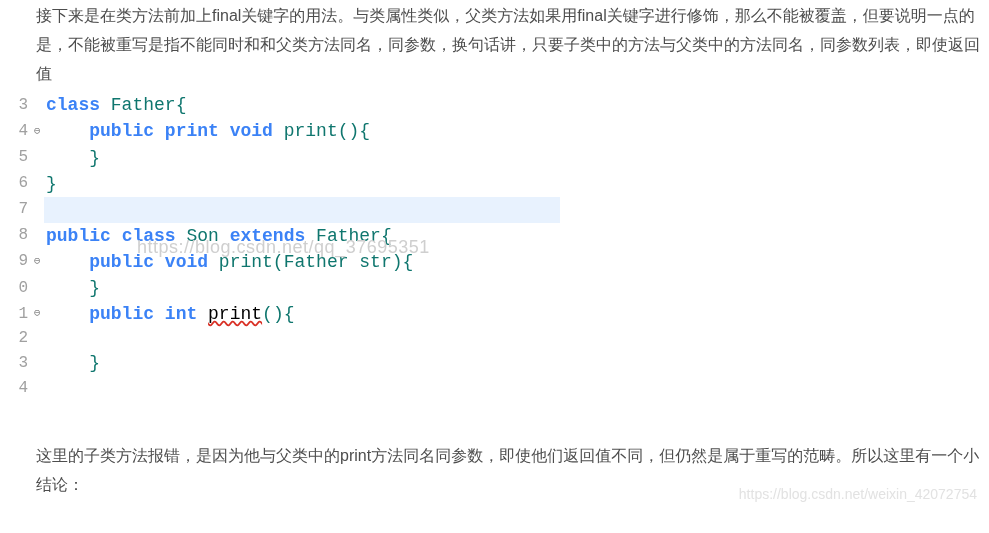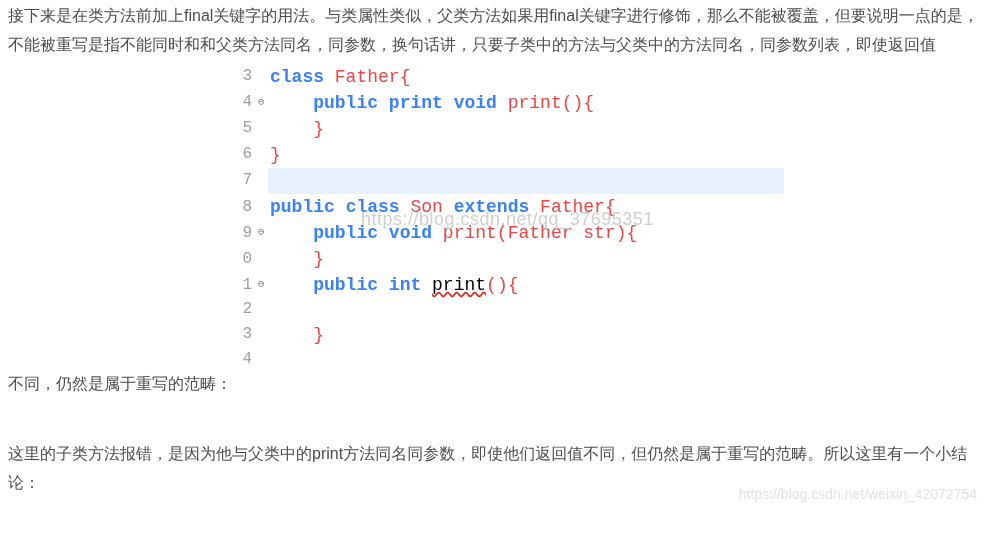--- a/index.html
+++ b/index.html
@@ -8,20 +8,21 @@
       height: 533px;
       font-family: "Microsoft YaHei", "PingFang SC", sans-serif;
       font-size: 16px;
       color: #4d4d4d;
       line-height: 1.8;
       background: #fff;
       padding: 2px 8px;
     }
     .para {
       margin-bottom: 4px;
+      margin-left: 28px;
     }
     .code-block {
       display: inline-block;
       vertical-align: top;
       font-family: "Consolas", "Courier New", monospace;
       font-size: 18px;
       line-height: 1.45;
       margin-left: 4px;
       position: relative;
     }
@@ -46,21 +47,21 @@
       user-select: none;
     }
     .code-content {
       padding-left: 2px;
     }
     .hl-line .code-content {
       background: #e8f2fe;
       padding-right: 60px;
     }
     .kw { color: #3b82f6; font-weight: bold; }
-    .plain { color: #ef4444; }
+    .plain { color: #0f766e; }
     .err { color: #000; text-decoration: underline wavy #d93025; text-decoration-skip-ink: none; }
     .watermark1 {
       position: absolute;
       color: #cfcfcf;
       font-size: 18px;
       font-family: "Microsoft YaHei", sans-serif;
       pointer-events: none;
       left: 100px;
       top: 142px;
       letter-spacing: 0.5px;
@@ -86,21 +87,20 @@
     .spaced { margin-top: 42px; }
   </style>
 </head>
 <body>
 
 <div class="para">
   <span class="inline-text">接下来是在类方法前加上final关键字的用法。与类属性类似，父类方法如果用final关键字进行修饰，那么不能被覆盖，但要说明一点的是，不能被重写是指不能同时和和父类方法同名，同参数，换句话讲，只要子类中的方法与父类中的方法同名，同参数列表，即使返回值</span>
 </div>
 
 <div class="after-code-wrap">
-  <div class="pre-text">不同，仍然是属于重写的范畴：</div>
   <div class="code-block">
     <div class="watermark1">https://blog.csdn.net/qq_37695351</div>
     <div id="code-lines">
         <div class="code-line"><span class="gutter">3</span><span class="marker"></span><span class="code-content"><span class="kw">class</span><span class="plain"> Father{</span></span></div>
         <div class="code-line"><span class="gutter">4</span><span class="marker">⊖</span><span class="code-content"><span class="plain">    </span><span class="kw">public</span><span class="plain"> </span><span class="kw">print</span><span class="plain"> </span><span class="kw">void</span><span class="plain"> print(){</span></span></div>
         <div class="code-line"><span class="gutter">5</span><span class="marker"></span><span class="code-content"><span class="plain">    }</span></span></div>
         <div class="code-line"><span class="gutter">6</span><span class="marker"></span><span class="code-content"><span class="plain">}</span></span></div>
         <div class="code-line hl-line"><span class="gutter">7</span><span class="marker"></span><span class="code-content"><span class="plain">                                          </span></span></div>
         <div class="code-line"><span class="gutter">8</span><span class="marker"></span><span class="code-content"><span class="kw">public</span><span class="plain"> </span><span class="kw">class</span><span class="plain"> Son </span><span class="kw">extends</span><span class="plain"> Father{</span></span></div>
         <div class="code-line"><span class="gutter">9</span><span class="marker">⊖</span><span class="code-content"><span class="plain">    </span><span class="kw">public</span><span class="plain"> </span><span class="kw">void</span><span class="plain"> print(Father str){</span></span></div>

